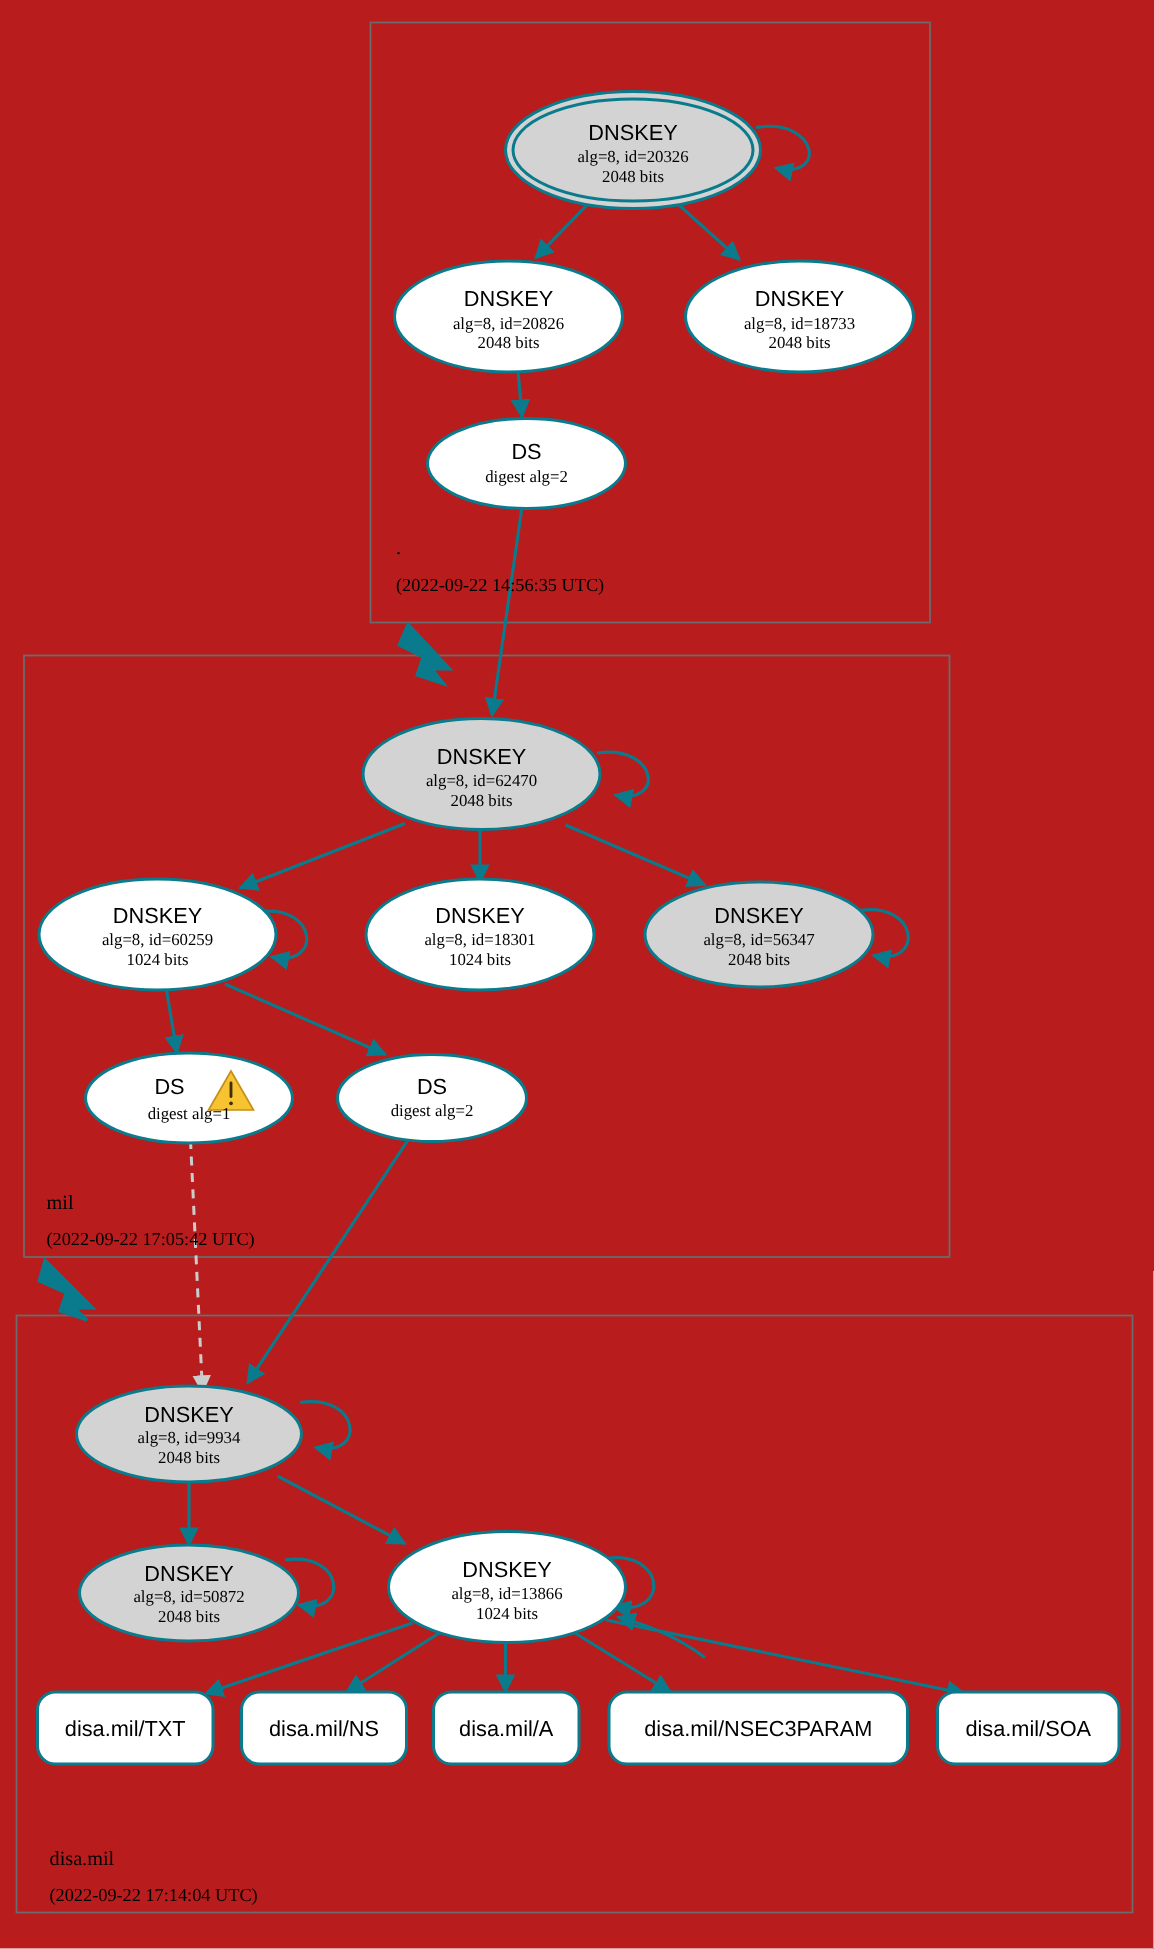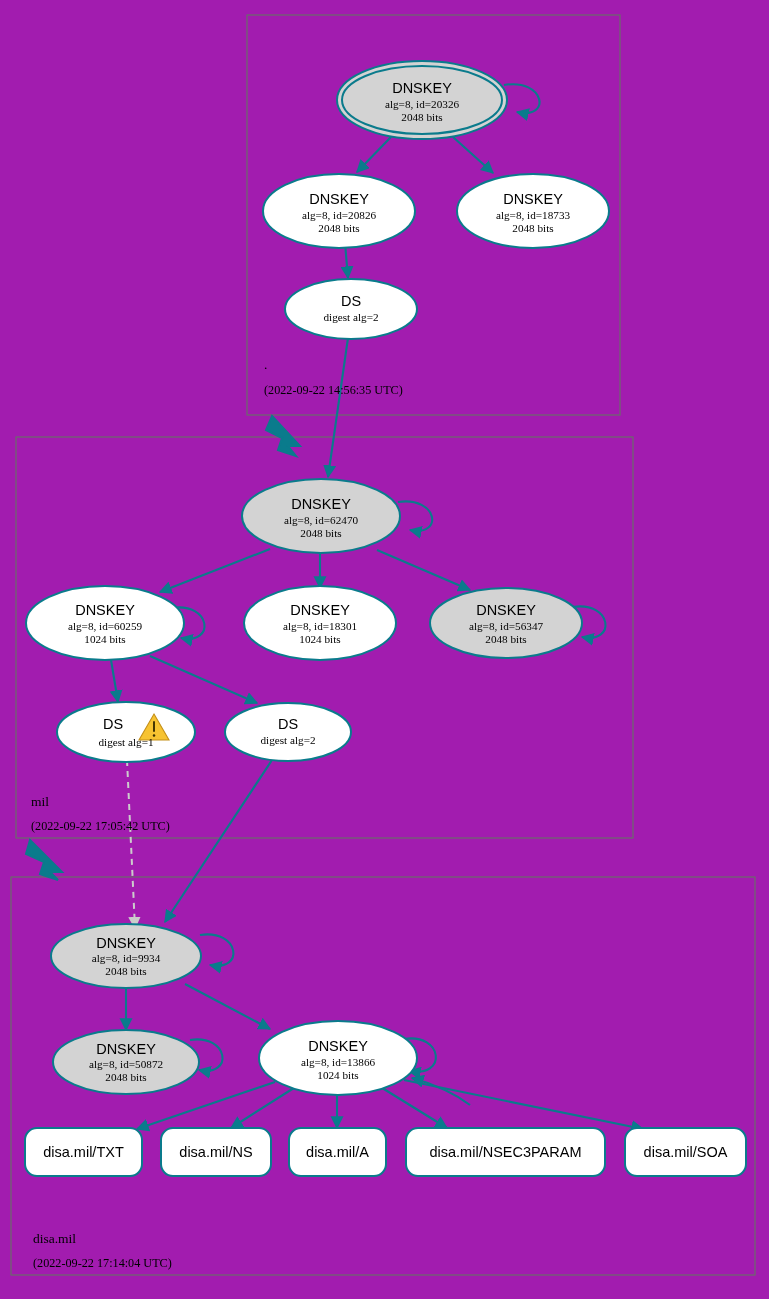--- a/index.html
+++ b/index.html
@@ -7,21 +7,21 @@
     margin: 0;
     padding: 0;
     background: #ffffff;
     font-family: "Liberation Sans", sans-serif;
   }
   #canvas {
     position: relative;
     width: 769px;
     height: 1299px;
     overflow: hidden;
-    background: #a21caf;
+    background: #b91c1c;
   }
   svg#graph {
     position: absolute;
     left: 0;
     top: 0;
     width: 769px;
     height: 1299px;
   }
   .zone-box {
     fill: none;

